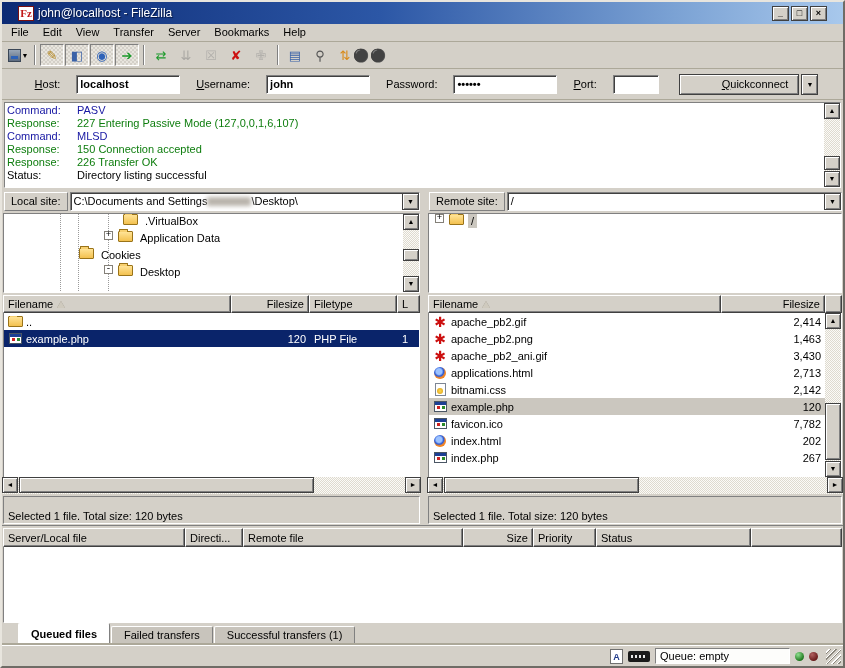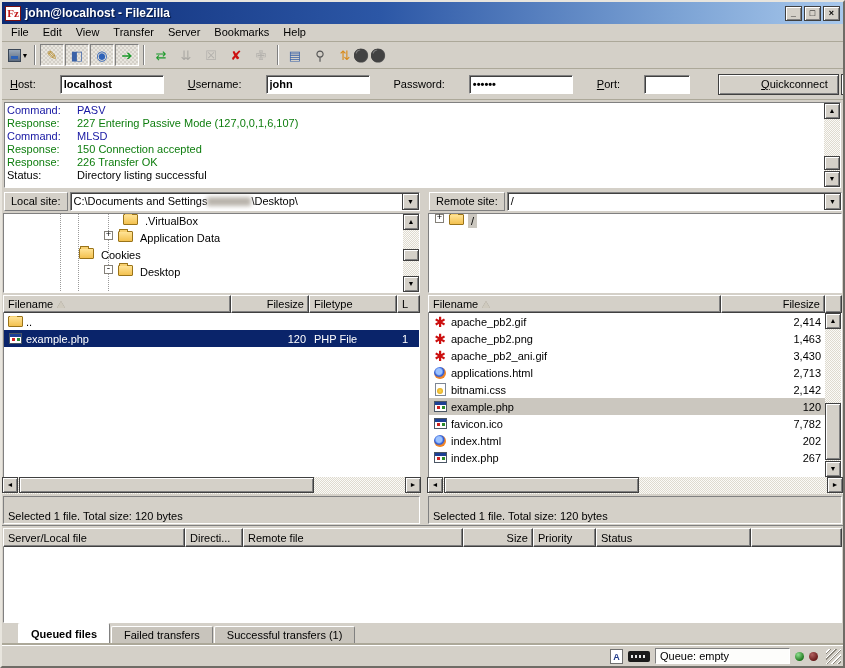--- a/index.html
+++ b/index.html
@@ -4,26 +4,26 @@
 <style>
   * { margin:0; padding:0; box-sizing:border-box; }
   html,body { width:845px; height:668px; }
   body { font-family:"Liberation Sans", sans-serif; font-size:11px; color:#000; background:#d4d0c8; }
 
   .win { width:845px; height:668px; background:#d4d0c8; border:2px solid #d4d0c8;
          border-top-color:#e8e5de; border-left-color:#e8e5de; border-right-color:#6f6c66; border-bottom-color:#6f6c66;
          display:flex; flex-direction:column; overflow:hidden; }
 
   
-  .titlebar { height:22px; flex:0 0 22px; display:flex; align-items:center; padding:0 3px;
+  .titlebar { height:22px; flex:0 0 22px; display:flex; align-items:center; padding:0 16px;
               background:linear-gradient(90deg,#0c2a74 0%,#2c57a6 45%,#7ba2d4 80%,#a8c8ec 100%); }
   .fzicon { width:16px; height:15px; background:#fff; border:1px solid #7b1010; color:#c01818;
             font-weight:bold; font-size:11px; line-height:13px; text-align:center; margin-right:4px;
             font-family:"Liberation Serif", serif; }
-  .title-text { color:#fff; font-weight:bold; font-size:12px; text-shadow:1px 1px 1px #00113a; flex:1; }
+  .title-text { color:#fff; font-weight:normal; font-size:12px; text-shadow:1px 1px 1px #00113a; flex:1; }
   .winbtn { width:17px; height:15px; margin-left:2px; background:#d4d0c8; border:1px solid #404040;
             box-shadow:inset 1px 1px 0 #fff, inset -1px -1px 0 #808080;
             font-size:9px; font-weight:bold; text-align:center; line-height:13px; color:#000; }
 
   
   .menubar { height:18px; flex:0 0 18px; display:flex; align-items:center; padding-left:2px;
              border-bottom:1px solid #aca899; background:#d4d0c8; }
   .menu-item { padding:2px 7px 3px; }
 
   
@@ -36,22 +36,22 @@
   .tbtn.disabled { filter:grayscale(1); opacity:.45; }
   .tsep { width:2px; height:20px; margin:0 3px; border-left:1px solid #808080; border-right:1px solid #fff; }
   .drop-arrow { font-size:7px; margin-left:1px; }
   .g-server { width:13px; height:13px; background:linear-gradient(#9aa7b8,#5c6b80); border:1px solid #3a4656; position:relative; }
   .g-server::after { content:""; position:absolute; left:2px; right:2px; bottom:2px; height:3px; background:#2e62b8; }
   .g-pencil { color:#b58820; } .g-panels { color:#3a62a8; } .g-globe { color:#2e62b8; }
   .g-green { color:#1d9b2c; } .g-red { color:#cc1111; } .g-gray { color:#8a8a8a; }
   .g-filter { color:#3a62a8; } .g-mag { color:#555; } .g-sync { color:#d98a18; } .g-bino { color:#7a2a2a; }
 
   
-  .quickbar { height:31px; flex:0 0 31px; display:flex; align-items:center; padding-left:8px; gap:24px;
-              border-bottom:1px solid #aca899; background:#d4d0c8; }
+  .quickbar { height:31px; flex:0 0 31px; display:flex; align-items:center; padding-left:8px; gap:16px;
+              border-bottom:1px solid #aca899; background:#d4d0c8;justify-content:center; }
   .qlabel { display:inline-block; }
   .qlabel.ul::first-letter { text-decoration:underline; }
   .qinput { height:19px; border:1px solid #808080; border-right-color:#fff; border-bottom-color:#fff;
             box-shadow:inset 1px 1px 0 #404040; background:#fff; font-family:"Liberation Sans",sans-serif;
             font-size:11px; padding:1px 3px; }
   .w110 { width:104px;font-weight:bold; } .w45 { width:46px; }
   .qc-group { display:flex; margin-left:4px; }
   .qbtn { height:21px; padding:0 10px; background:#d4d0c8; border:1px solid #404040;
           box-shadow:inset 1px 1px 0 #fff, inset -1px -1px 0 #808080; font-size:11px; }
   .qbtn span { display:inline-block;margin-left:32px; }

